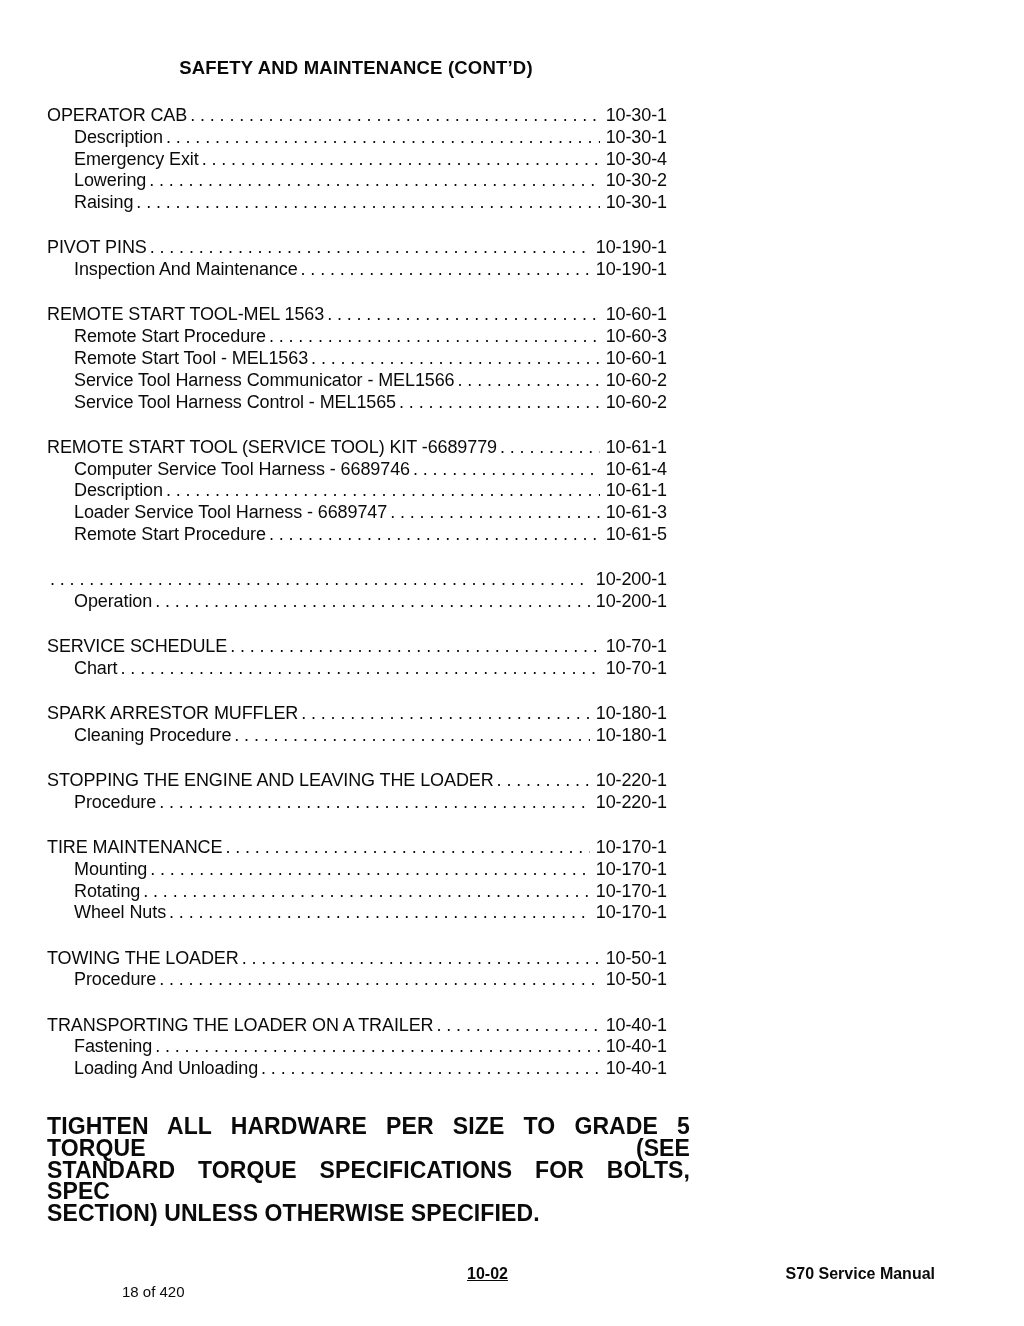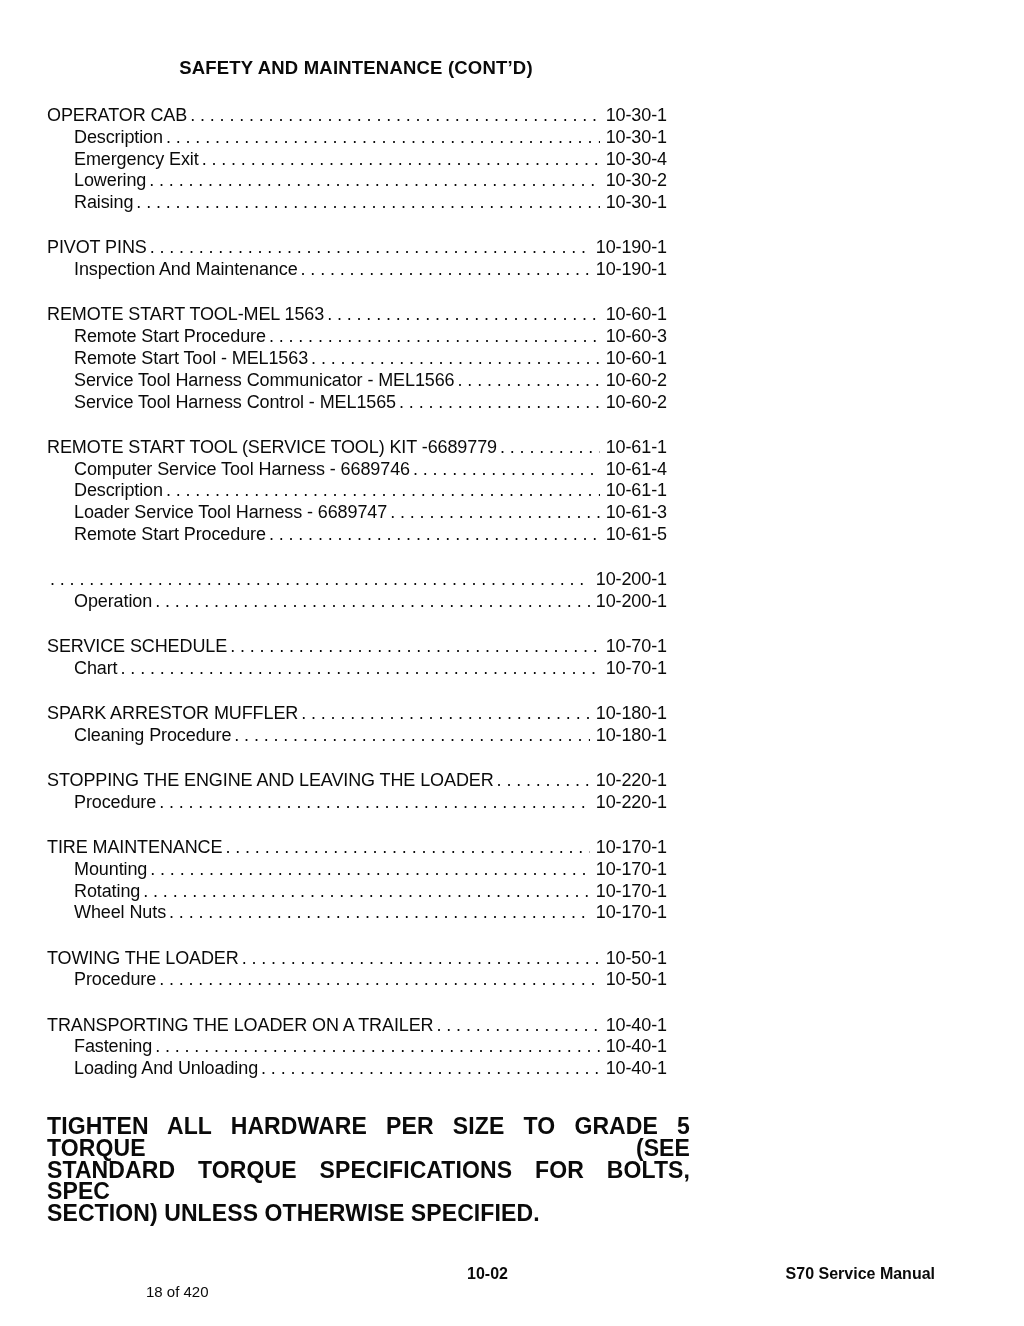--- a/index.html
+++ b/index.html
@@ -55,30 +55,29 @@
     width: 643px;
     font-size: 23px;
     font-weight: bold;
     line-height: 21.8px;
     letter-spacing: 0.1px;
   }
   .notice-line { text-align: justify; text-align-last: justify; }
   .notice-line.last { text-align: left; text-align-last: left; }
   .footer-center {
     position: absolute; left: 467px; top: 1265px;
-    font-size: 16px; font-weight: bold;
+    font-size: 16px; font-weight: bold; text-decoration: underline;
   }
   .footer-right {
     position: absolute; right: 89px; top: 1265px;
     font-size: 16px; font-weight: bold;
   }
   .footer-page-count {
     position: absolute; left: 122px; top: 1283px;
     font-size: 15px;
-    margin-left: 24px;
   }
 </style>
 </head>
 <body>
 
 <div class="page">
   <div class="content">
     <h1 class="title">SAFETY AND MAINTENANCE (CONT’D)</h1>
     <div class="toc" id="toc">
         <div class="toc-section">

